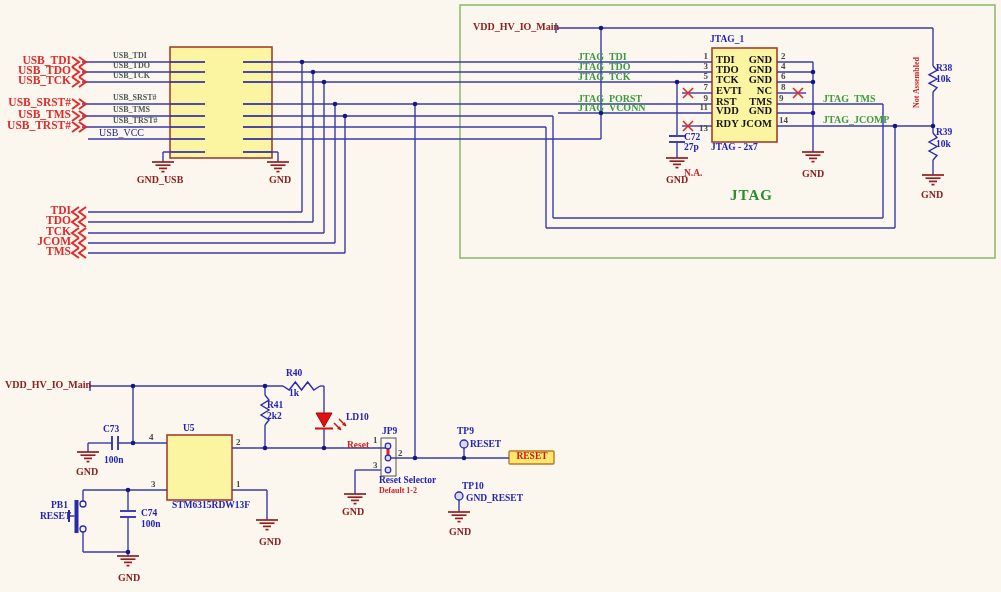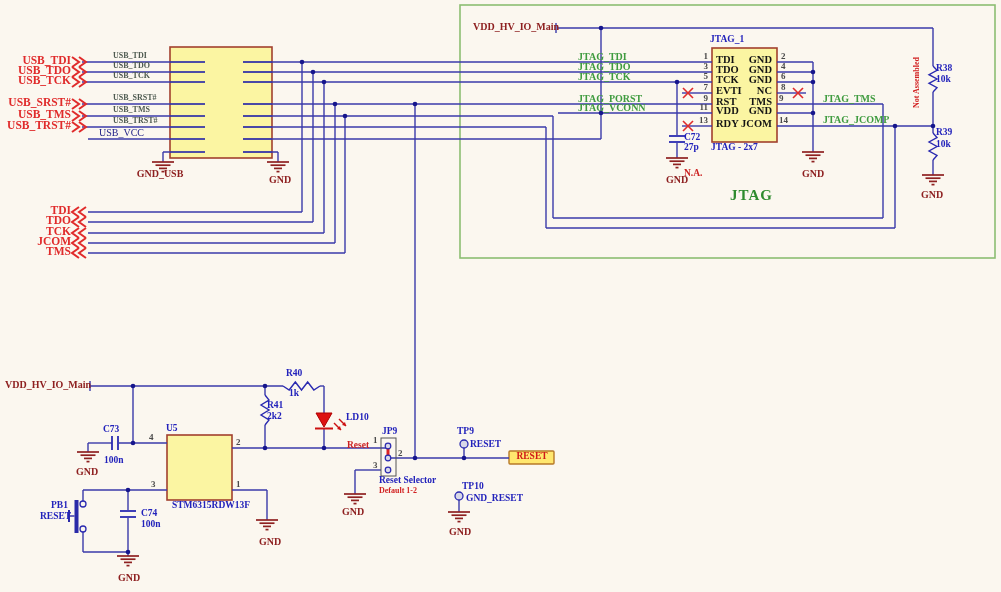--- a/index.html
+++ b/index.html
@@ -271,40 +271,40 @@
   <b class="lb gnet" style="left:578px;top:52px">JTAG_TDI</b>
   <b class="lb gnet" style="left:578px;top:62px">JTAG_TDO</b>
   <b class="lb gnet" style="left:578px;top:72px">JTAG_TCK</b>
   <b class="lb gnet" style="left:578px;top:94px">JTAG_PORST</b>
   <b class="lb gnet" style="left:578px;top:103px">JTAG_VCONN</b>
   <b class="lb gnet" style="left:823px;top:94px">JTAG_TMS</b>
   <b class="lb gnet" style="left:823px;top:115px">JTAG_JCOMP</b>
 
   <b class="lb gndt" style="left:5px;top:380px">VDD_HV_IO_Main</b>
   <b class="lb gndt" style="left:473px;top:22px">VDD_HV_IO_Main</b>
-  <b class="lb gndt ctr" style="left:160px;top:169px">GND_USB</b>
+  <b class="lb gndt ctr" style="left:160px;top:175px">GND_USB</b>
   <b class="lb gndt ctr" style="left:280px;top:175px">GND</b>
   <b class="lb gndt ctr" style="left:677px;top:175px">GND</b>
   <b class="lb gndt ctr" style="left:813px;top:169px">GND</b>
   <b class="lb gndt ctr" style="left:932px;top:190px">GND</b>
   <b class="lb gndt ctr" style="left:87px;top:467px">GND</b>
   <b class="lb gndt ctr" style="left:270px;top:537px">GND</b>
   <b class="lb gndt ctr" style="left:129px;top:573px">GND</b>
   <b class="lb gndt ctr" style="left:353px;top:507px">GND</b>
   <b class="lb gndt ctr" style="left:460px;top:527px">GND</b>
 
   <b class="lb des" style="left:710px;top:35px">JTAG_1</b>
   <b class="lb des" style="left:711px;top:143px">JTAG - 2x7</b>
   <b class="lb pinnum" style="right:293px;top:52px">1</b>
   <b class="lb pinnum" style="right:293px;top:62px">3</b>
   <b class="lb pinnum" style="right:293px;top:72px">5</b>
   <b class="lb pinnum" style="right:293px;top:83px">7</b>
   <b class="lb pinnum" style="right:293px;top:94px">9</b>
   <b class="lb pinnum" style="right:293px;top:103px">11</b>
-  <b class="lb pinnum" style="right:293px;top:116px">13</b>
+  <b class="lb pinnum" style="right:293px;top:124px">13</b>
   <b class="lb pinnum" style="left:781px;top:52px">2</b>
   <b class="lb pinnum" style="left:781px;top:62px">4</b>
   <b class="lb pinnum" style="left:781px;top:72px">6</b>
   <b class="lb pinnum" style="left:781px;top:83px">8</b>
   <b class="lb pinnum" style="left:779px;top:94px">9</b>
   <b class="lb pinnum" style="left:779px;top:116px">14</b>
   <b class="lb pinname" style="left:716px;top:55px">TDI</b>
   <b class="lb pinname" style="left:716px;top:65px">TDO</b>
   <b class="lb pinname" style="left:716px;top:75px">TCK</b>
   <b class="lb pinname" style="left:716px;top:86px">EVTI</b>
@@ -328,21 +328,21 @@
   <b class="lb des" style="left:936px;top:128px">R39</b>
   <b class="lb des" style="left:936px;top:140px">10k</b>
   <b class="lb des" style="left:286px;top:369px">R40</b>
   <b class="lb des" style="left:289px;top:389px">1k</b>
   <b class="lb des" style="left:267px;top:401px">R41</b>
   <b class="lb des" style="left:267px;top:412px">2k2</b>
   <b class="lb des" style="left:103px;top:425px">C73</b>
   <b class="lb des" style="left:104px;top:456px">100n</b>
   <b class="lb des" style="left:141px;top:509px">C74</b>
   <b class="lb des" style="left:141px;top:520px">100n</b>
-  <b class="lb des" style="left:166px;top:424px">U5</b>
+  <b class="lb des" style="left:183px;top:424px">U5</b>
   <b class="lb des" style="left:172px;top:501px">STM6315RDW13F</b>
   <b class="lb pinnum" style="left:149px;top:433px">4</b>
   <b class="lb pinnum" style="left:151px;top:480px">3</b>
   <b class="lb pinnum" style="left:236px;top:438px">2</b>
   <b class="lb pinnum" style="left:236px;top:480px">1</b>
   <b class="lb des" style="left:346px;top:413px">LD10</b>
   <b class="lb des red2" style="left:347px;top:425px">Reset</b>
   <b class="lb des" style="left:382px;top:427px">JP9</b>
   <b class="lb pinnum" style="left:373px;top:436px">1</b>
   <b class="lb pinnum" style="left:398px;top:449px">2</b>

